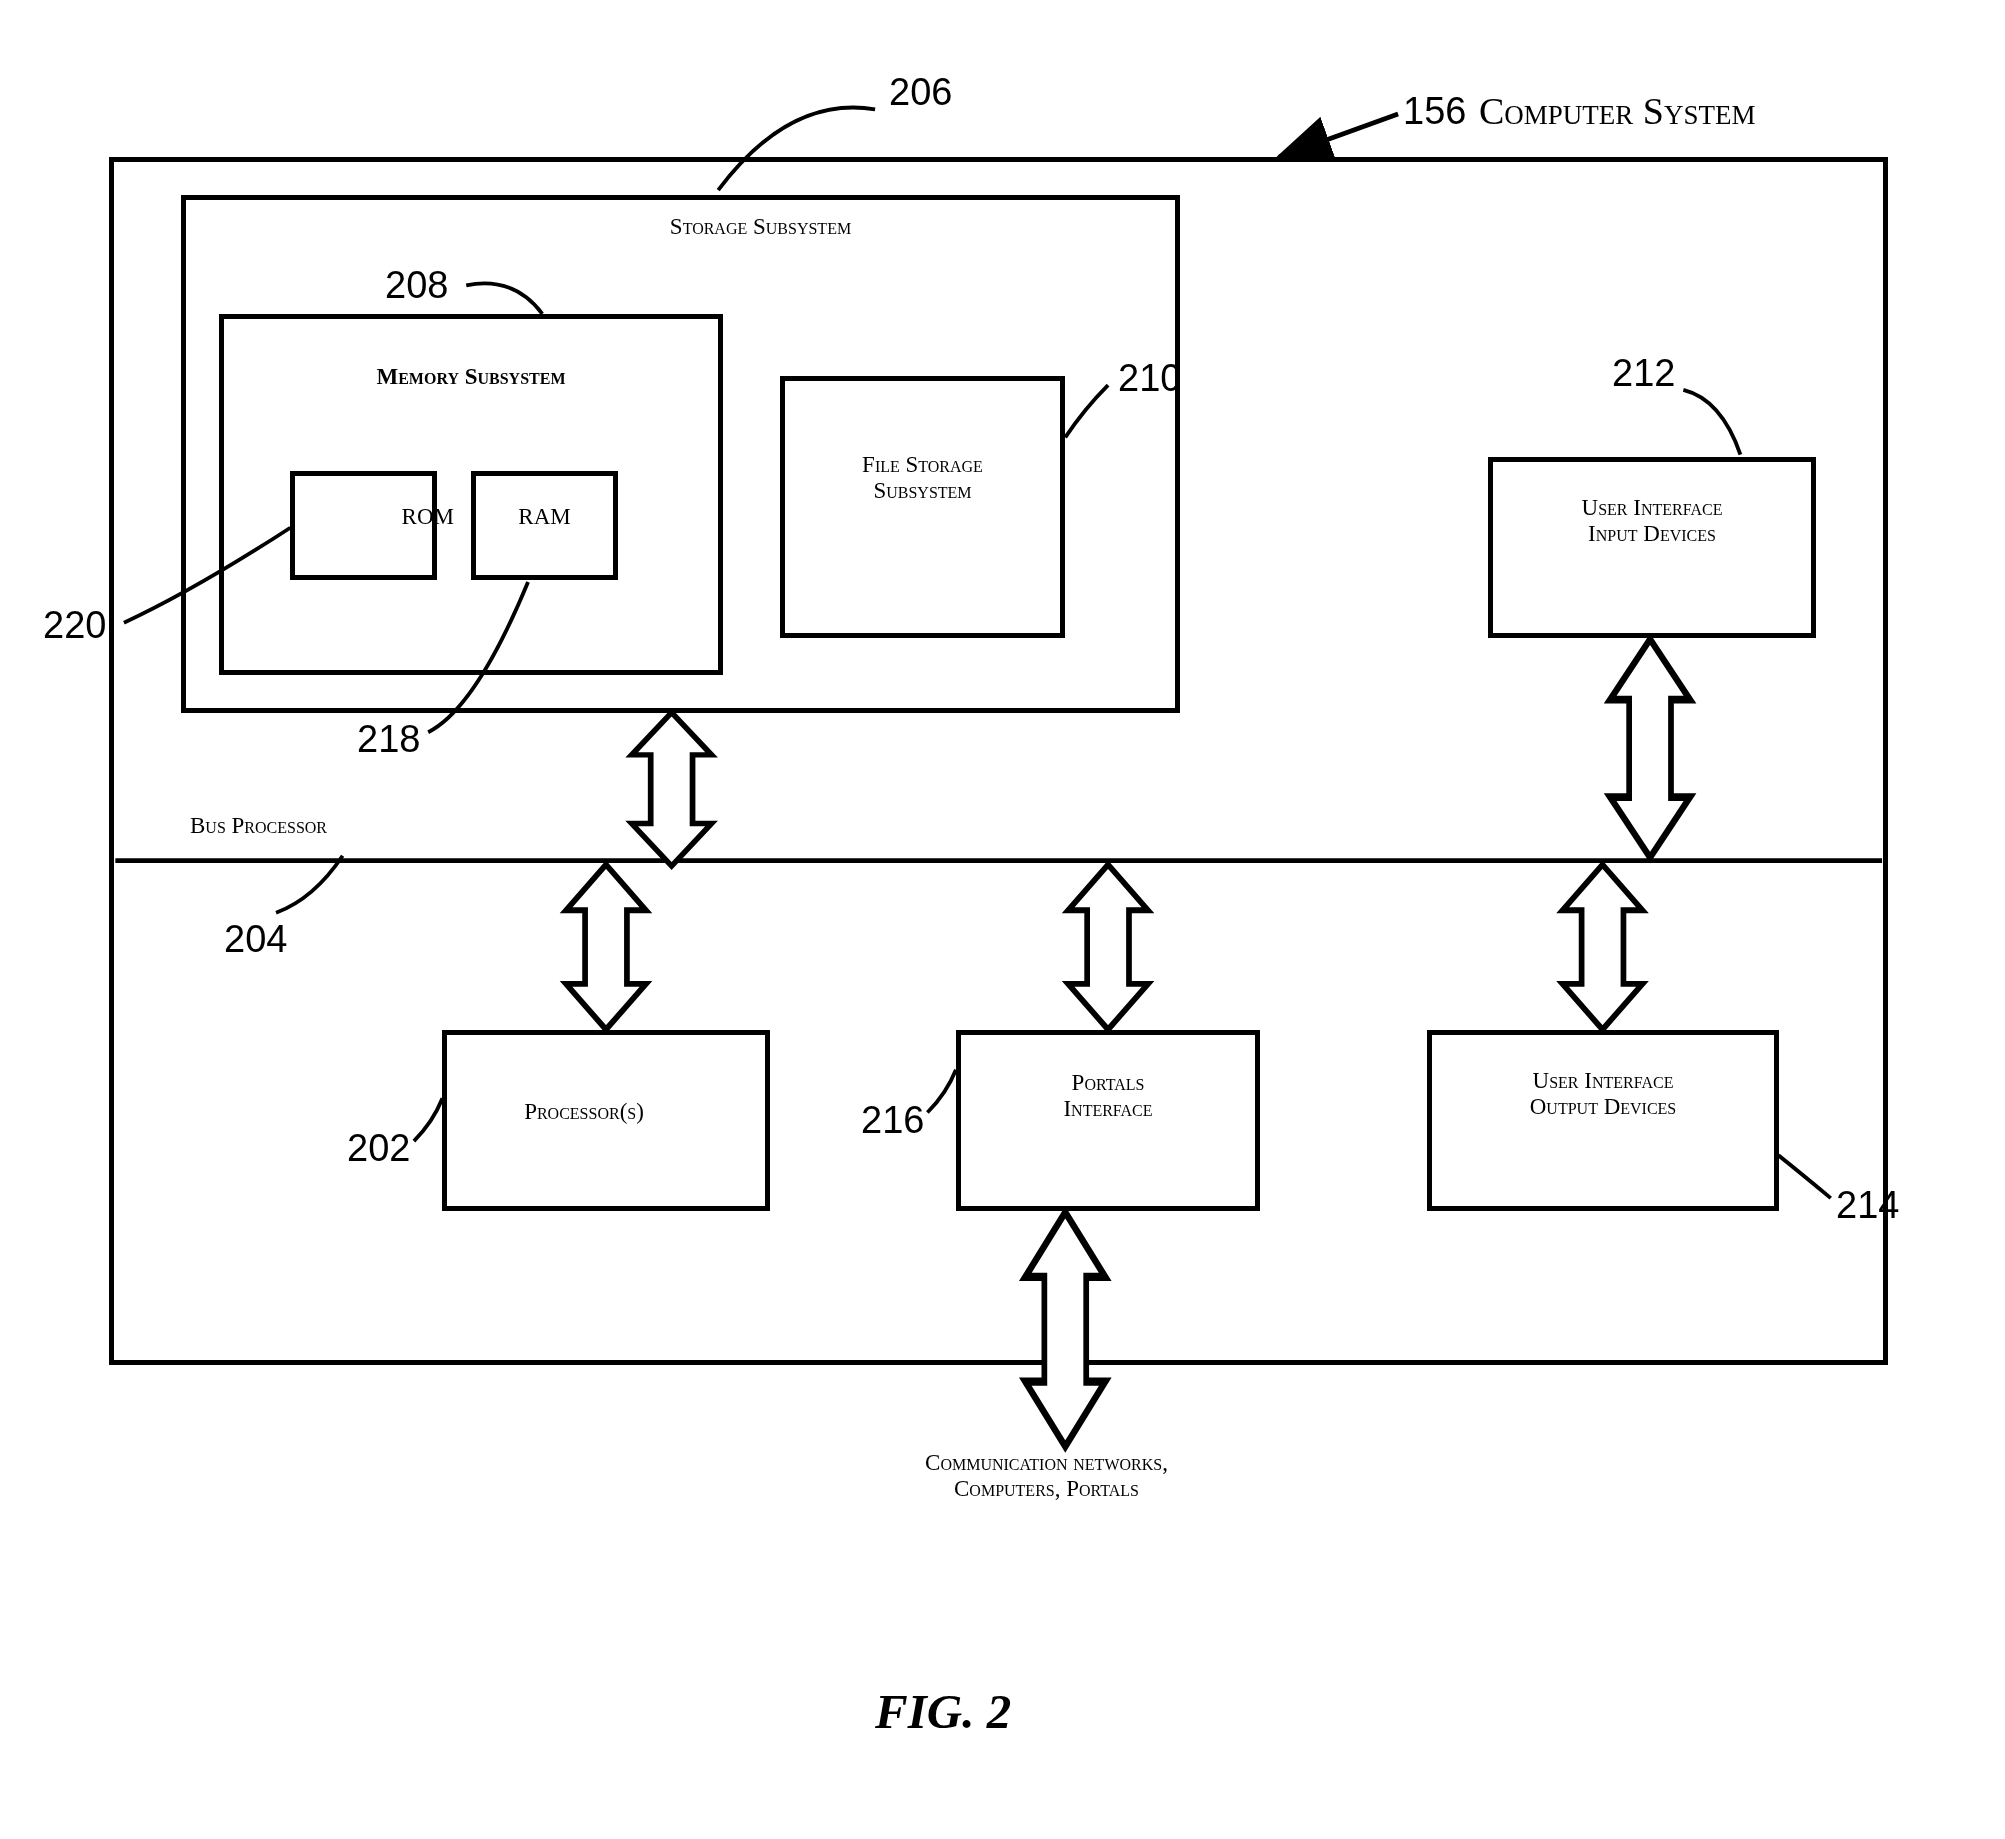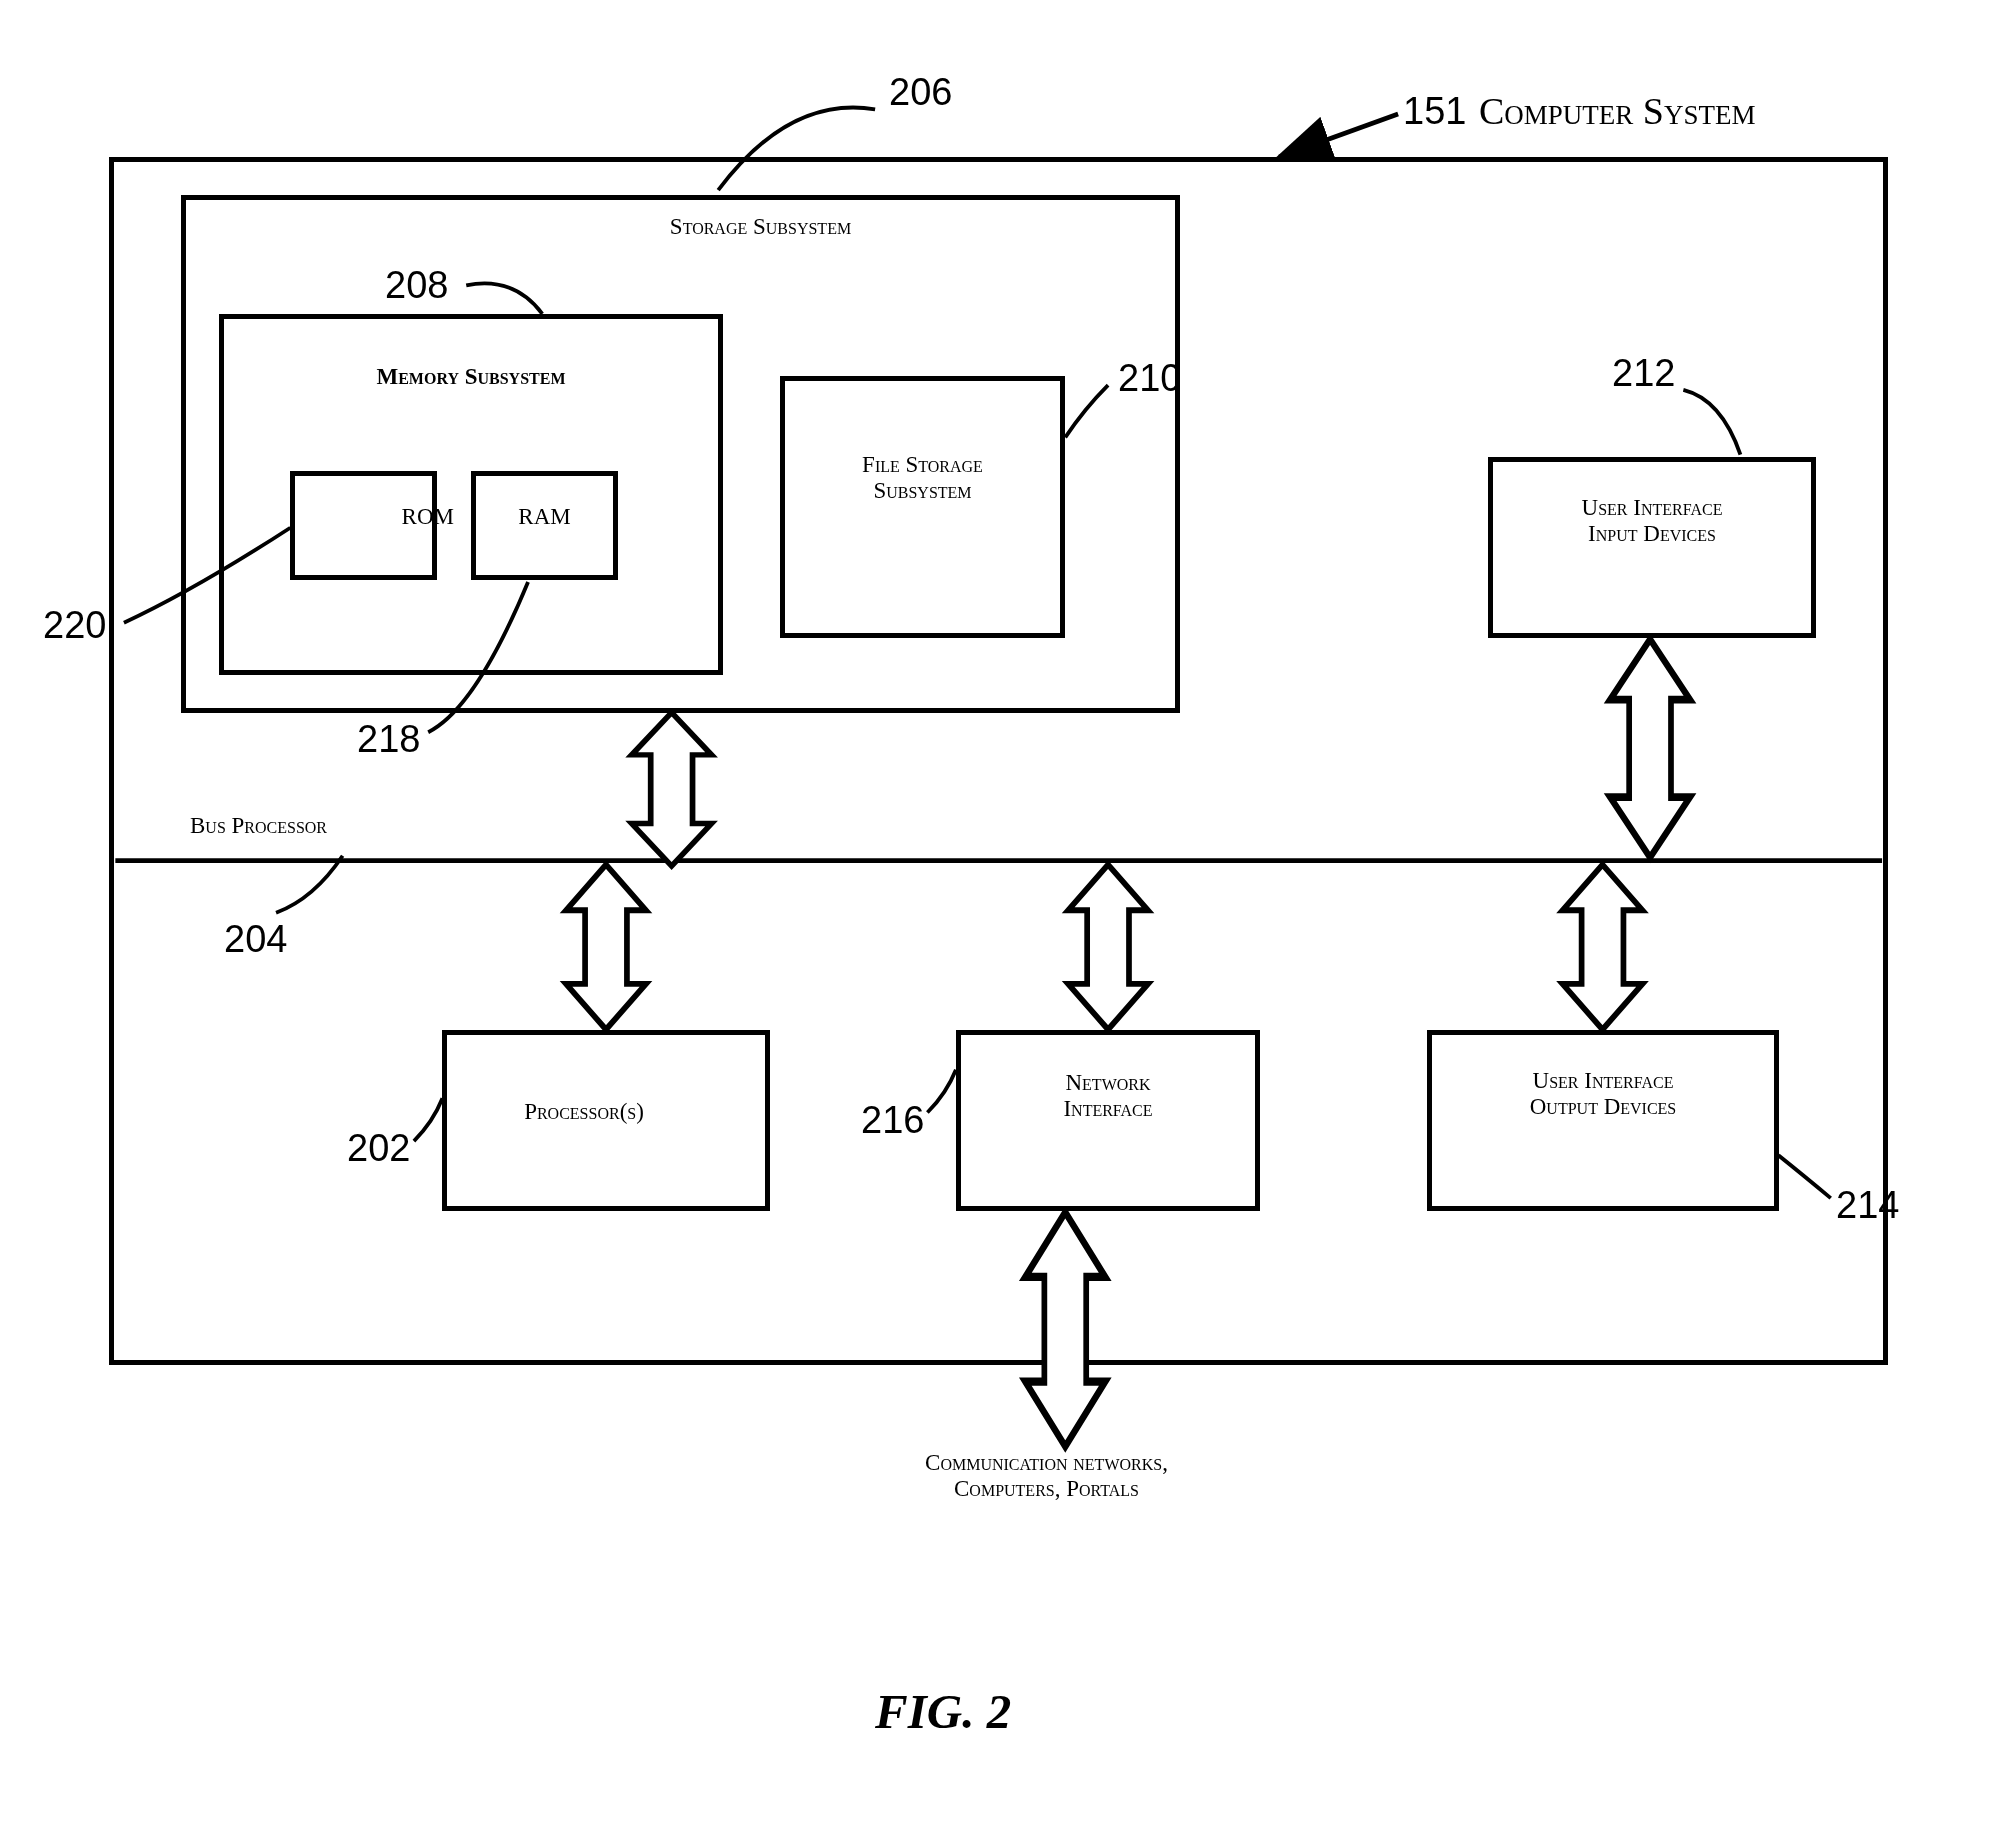--- a/index.html
+++ b/index.html
@@ -65,31 +65,31 @@
 <div class="box" style="left:1488px; top:457px; width:328px; height:181px;"></div>
 <div class="label" style="left:1488px; top:495px; width:328px; white-space:pre-line;">User Interface
 Input Devices</div>
 
 <div class="label" style="left:190px; top:813px; width:304px; text-align:left;">Bus Processor</div>
 
 <div class="box" style="left:442px; top:1030px; width:328px; height:181px;"></div>
 <div class="label" style="left:442px; top:1099px; width:284px;">Processor(s)</div>
 
 <div class="box" style="left:956px; top:1030px; width:304px; height:181px;"></div>
-<div class="label" style="left:956px; top:1070px; width:304px; white-space:pre-line;">Network
+<div class="label" style="left:956px; top:1070px; width:304px; white-space:pre-line;">Portals
 Interface</div>
 
 <div class="box" style="left:1427px; top:1030px; width:352px; height:181px;"></div>
 <div class="label" style="left:1427px; top:1068px; width:352px; white-space:pre-line;">User Interface
 Output Devices</div>
 
 <div class="label" style="left:780px; top:1450px; width:533px; white-space:pre-line;">Communication networks,
 Computers, Portals</div>
 
-<div class="reflabel" style="left:1403px; top:90px;">151</div>
+<div class="reflabel" style="left:1403px; top:90px;">156</div>
 <div class="label" style="left:1479px; top:90px; font-size:38px;">Computer System</div>
 
 <div class="reflabel" style="left:889px; top:71px;">206</div>
 <div class="reflabel" style="left:385px; top:264px;">208</div>
 <div class="reflabel" style="left:43px; top:604px;">220</div>
 <div class="reflabel" style="left:357px; top:718px;">218</div>
 <div class="reflabel" style="left:1118px; top:357px;">210</div>
 <div class="reflabel" style="left:1612px; top:352px;">212</div>
 <div class="reflabel" style="left:224px; top:918px;">204</div>
 <div class="reflabel" style="left:347px; top:1127px;">202</div>

